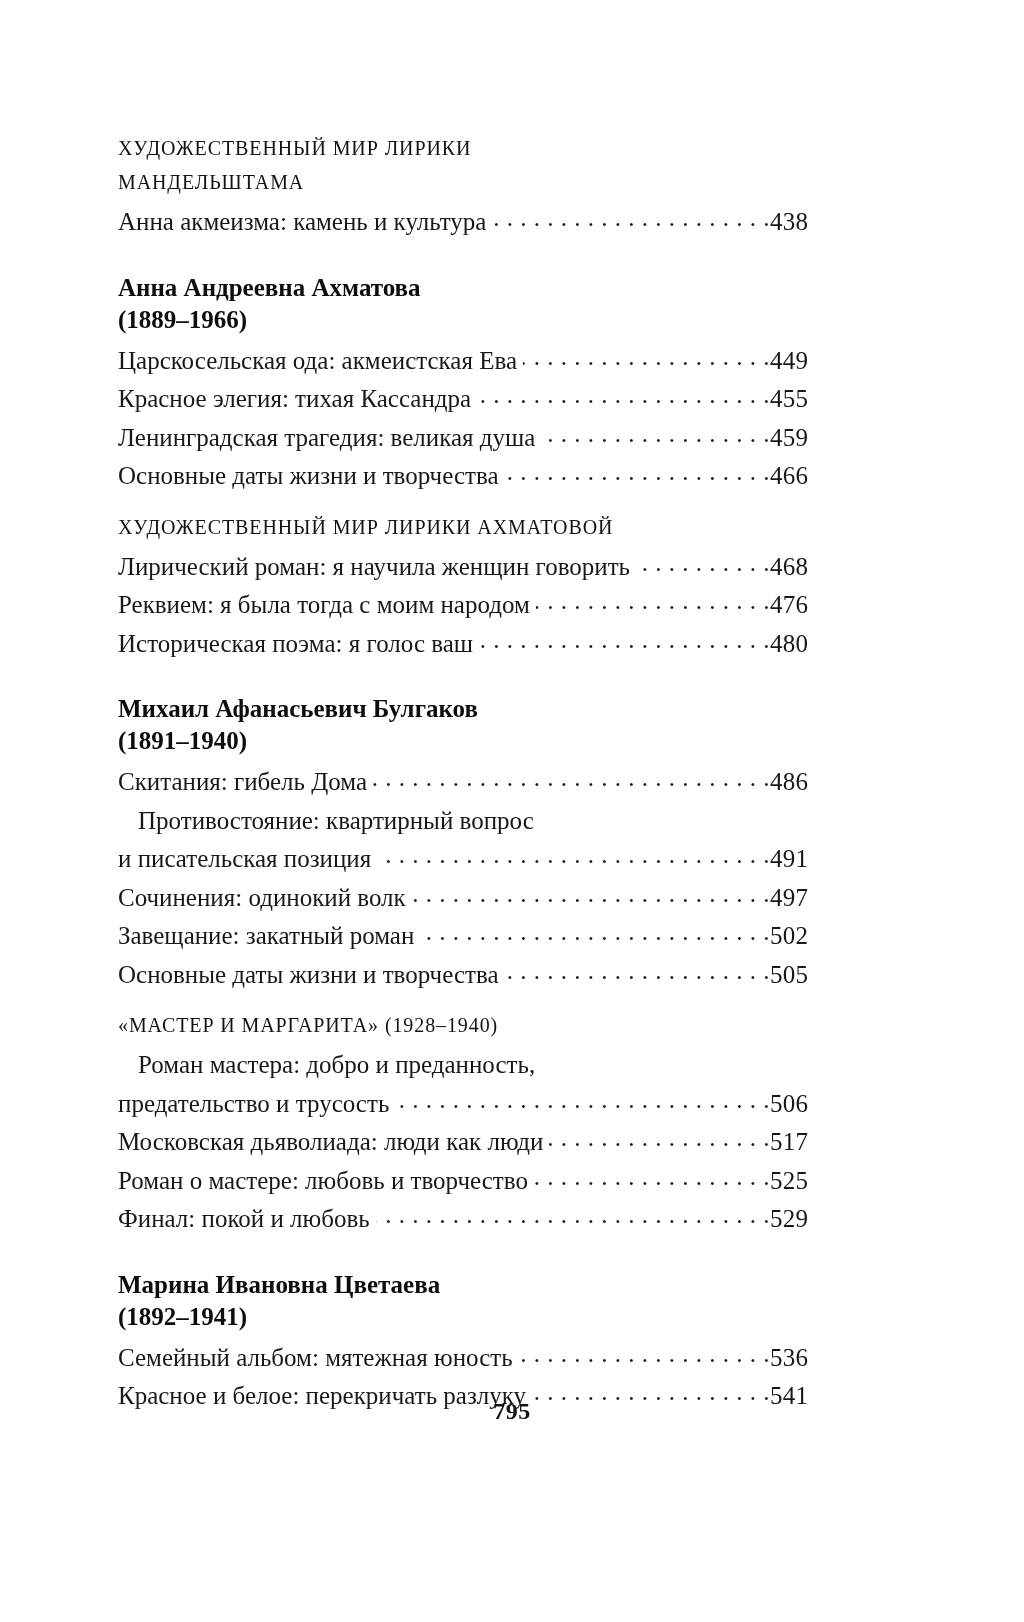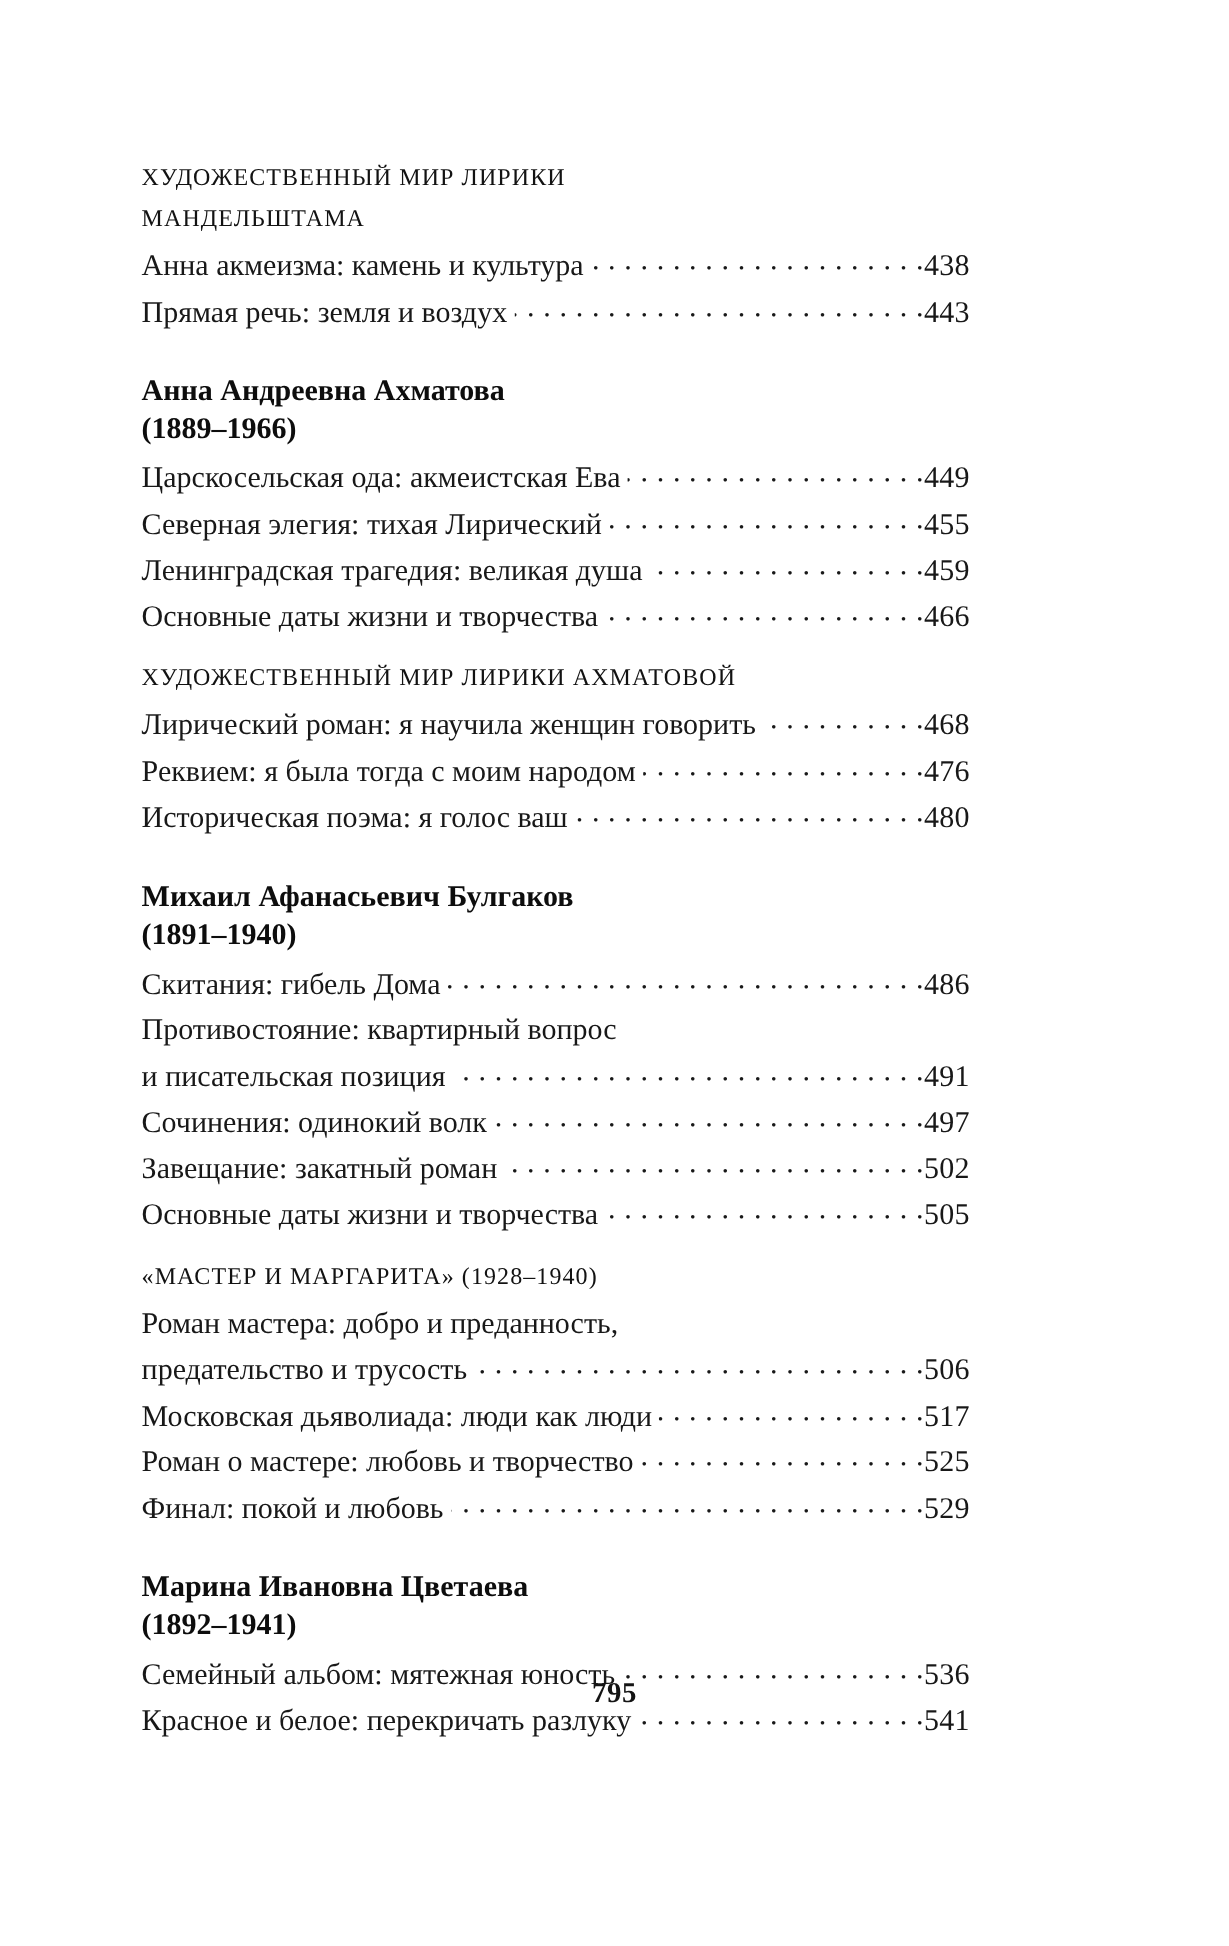--- a/index.html
+++ b/index.html
@@ -90,20 +90,21 @@
   }
   .entry-page {
     flex: 0 0 auto;
     min-width: 52px;
     letter-spacing: 0.2px;
   }
   
   .entry-wrap-first {
     display: block;
     white-space: pre;
+    margin-left: 20px;
   }
 
   
   .folio {
     position: absolute;
     left: 0;
     right: 0;
     top: 1398px;
     text-align: center;
     font-size: 24px;
@@ -119,41 +120,34 @@
   <div class="toc" id="toc-root">
       <div class="section-heading">ХУДОЖЕСТВЕННЫЙ МИР ЛИРИКИ
 МАНДЕЛЬШТАМА</div>
       <div class="entry">
         <div class="entry-line">
           <span class="entry-title">Анна акмеизма: камень и культура</span>
           <span class="leader"></span>
           <span class="entry-page">438</span>
         </div>
       </div>
-      <div class="entry">
-        <div class="entry-line">
-          <span class="entry-title">Прямая речь: земля и воздух</span>
-          <span class="leader"></span>
-          <span class="entry-page">443</span>
-        </div>
-      </div>
       <div class="author-block">
         <span class="author-name">Анна Андреевна Ахматова</span>
         <span class="author-dates">(1889–1966)</span>
       </div>
       <div class="entry">
         <div class="entry-line">
           <span class="entry-title">Царскосельская ода: акмеистская Ева</span>
           <span class="leader"></span>
           <span class="entry-page">449</span>
         </div>
       </div>
       <div class="entry">
         <div class="entry-line">
-          <span class="entry-title">Северная элегия: тихая Лирический</span>
+          <span class="entry-title">Красное элегия: тихая Кассандра</span>
           <span class="leader"></span>
           <span class="entry-page">455</span>
         </div>
       </div>
       <div class="entry">
         <div class="entry-line">
           <span class="entry-title">Ленинградская трагедия: великая душа</span>
           <span class="leader"></span>
           <span class="entry-page">459</span>
         </div>

